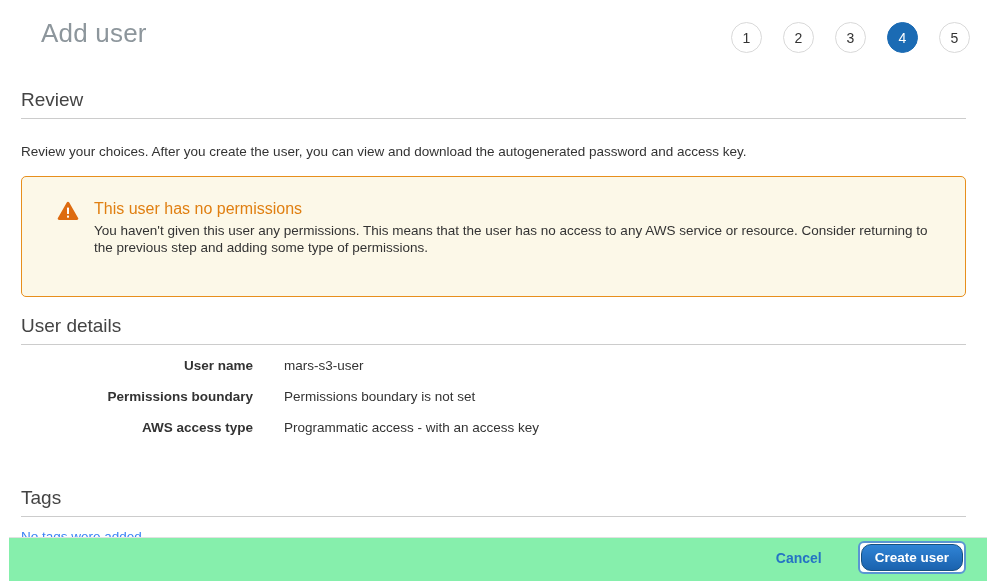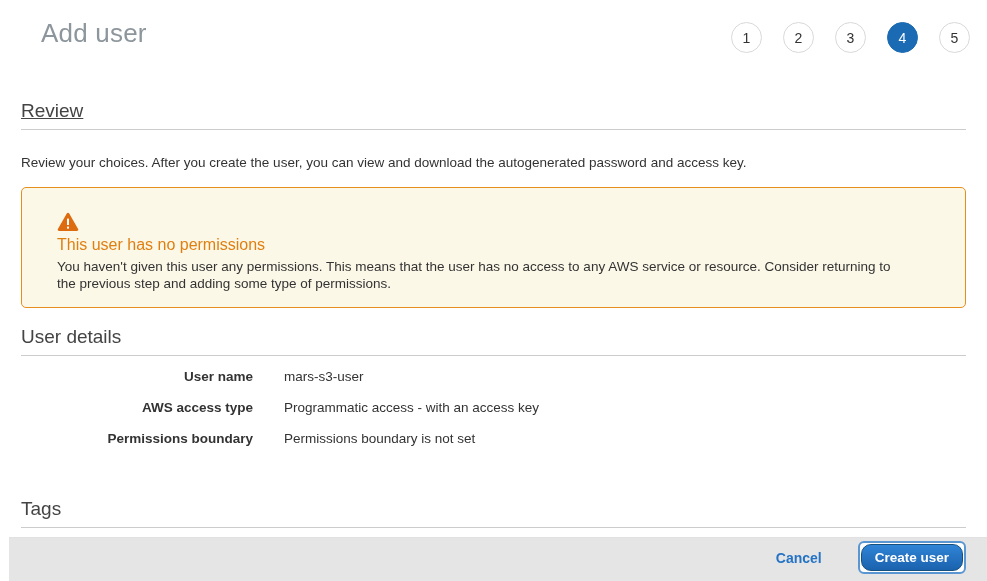--- a/index.html
+++ b/index.html
@@ -53,39 +53,38 @@
 
   .content { padding: 0 21px; }
 
   h2.section-heading {
     font-size: 19px;
     font-weight: 400;
     color: #444444;
     padding-bottom: 7px;
     border-bottom: 1px solid #cccccc;
   }
-  .review-heading { margin-top: 30px; text-decoration: underline; }
+  .review-heading { margin-top: 19px; }
 
   .description {
     font-size: 13.5px;
     color: #333;
     margin-top: 25px;
   }
 
   
   .warning-box {
     margin-top: 17px;
     border: 1px solid #e78f1d;
     border-radius: 5px;
     background: #fcf8e8;
     padding: 23px 36px 8px 35px;
     display: flex;
     align-items: flex-start;
     min-height: 121px;
-    flex-direction: column;
   }
   .warning-icon-wrap {
     flex: 0 0 auto;
     margin-right: 15px;
     margin-top: 1px;
   }
   .warning-title {
     font-size: 16px;
     color: #e07f11;
   }
@@ -127,21 +126,21 @@
   }
 
   
   .footer {
     position: absolute;
     top: 537px;
     left: 9px;
     right: 0;
     height: 44px;
     border-top: 1px solid #e1e1e1;
-    background: #e5e5e5;
+    background: #86efac;
     display: flex;
     justify-content: flex-end;
     align-items: center;
     padding: 0 21px 4px 21px;
   }
   .cancel-link {
     font-size: 14px;
     font-weight: bold;
     color: #2573c4;
     text-decoration: none;
@@ -213,26 +212,26 @@
     </div>
   </div>
 
   <h2 class="section-heading user-details-heading">User details</h2>
   <div class="details-rows">
     <div class="detail-row">
       <div class="detail-label">User name</div>
       <div class="detail-value">mars-s3-user</div>
     </div>
     <div class="detail-row">
+      <div class="detail-label">Permissions boundary</div>
+      <div class="detail-value">Permissions boundary is not set</div>
+    </div>
+    <div class="detail-row">
       <div class="detail-label">AWS access type</div>
       <div class="detail-value">Programmatic access - with an access key</div>
-    </div>
-    <div class="detail-row">
-      <div class="detail-label">Permissions boundary</div>
-      <div class="detail-value">Permissions boundary is not set</div>
     </div>
   </div>
 
   <h2 class="section-heading tags-heading">Tags</h2>
   <p class="tags-empty">No tags were added.</p>
 
 </div>
 
 <div class="footer">
   <a class="cancel-link">Cancel</a>

